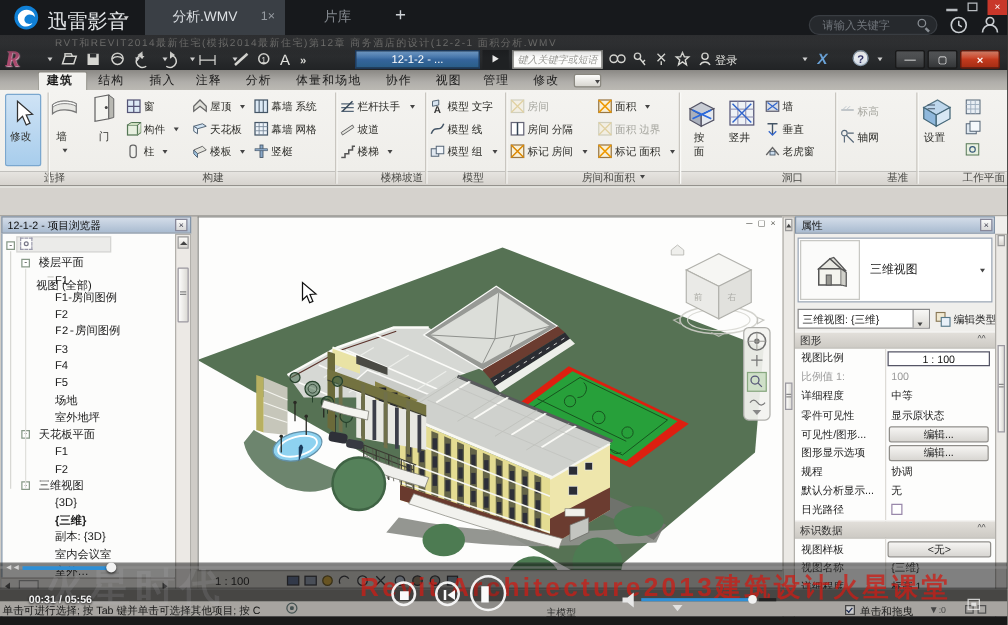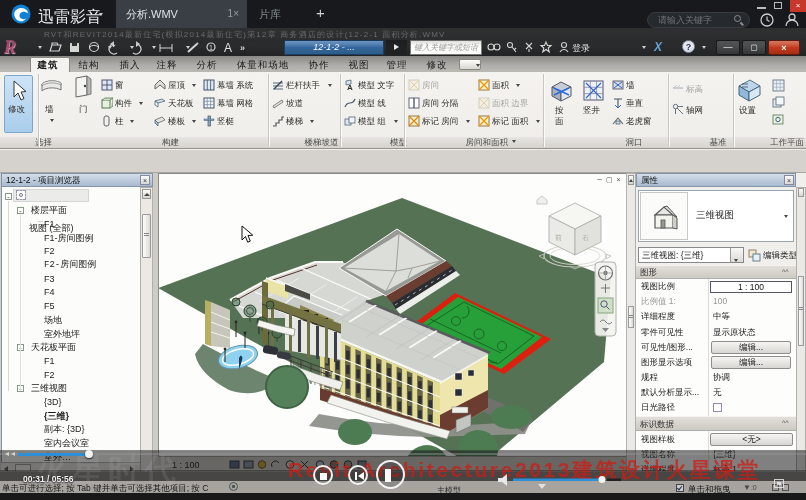--- a/index.html
+++ b/index.html
@@ -48,21 +48,21 @@
   <text x="192" y="11" font-size="9" fill="#d6d6d2" font-weight="bold">»</text>
   <g fill="#cfcfcb">
     <path d="M62,6 l2.5,3 2.5,-3 z" transform="translate(14,0) scale(0.8)"></path>
   </g>
 </svg>
 <div class="abs dar lt" style="left:106px;top:46px;"></div>
 <div class="abs dar lt" style="left:128px;top:46px;"></div>
 <div class="abs dar lt" style="left:150px;top:46px;"></div>
 <div class="abs dar lt" style="left:184px;top:46px;"></div>
 
-<div class="abs" style="left:284px;top:40px;width:100px;height:15px;background:linear-gradient(#7aa8d8,#35659c 50%,#2a5e88);border:1px solid #1d3d63;color:#fff;font-size:9px;line-height:13px;text-align:center;font-style:italic;">12-1-2 - ...</div>
+<div class="abs" style="left:284px;top:40px;width:100px;height:15px;background:linear-gradient(#7aa8d8,#35659c 50%,#2a5e88);border:1px solid #1d3d63;color:#fff;font-size:9px;line-height:13px;text-align:center;">12-1-2 - ...</div>
 <div class="abs" style="left:386px;top:40px;width:21px;height:15px;background:#1f2123;">
       <div style="margin:4px 0 0 8px;width:0;height:0;border-top:3.5px solid transparent;border-bottom:3.5px solid transparent;border-left:5px solid #e8e8e8;"></div>
     </div>
 <div class="abs" style="left:410px;top:40px;width:72px;height:15px;background:#fcfcfb;border:1px solid #7a7a76;color:#9a9a96;font-size:8px;font-style:italic;line-height:13px;padding-left:3px;white-space:nowrap;overflow:hidden;">键入关键字或短语</div>
 
 <svg class="abs" style="left:486px;top:40px;" width="120" height="15" viewBox="0 0 120 15">
   <g stroke="#d8d8d4" fill="none" stroke-width="1.1">
     <circle cx="5" cy="7" r="3"></circle>
         <circle cx="11" cy="7" r="3"></circle>
     <circle cx="24" cy="5" r="2.5"></circle>
@@ -198,21 +198,21 @@
   <svg class="abs" style="left:344px;top:97px;" width="12" height="12" viewBox="0 0 12 12">
         <path d="M1,10 C4,2 8,10 11,2" fill="none" stroke="#456" stroke-width="1.2"></path>
       </svg>
   <div class="rtxt" style="left:358px;top:98px;">模型 线</div>
   <svg class="abs" style="left:344px;top:115px;" width="12" height="12" viewBox="0 0 12 12">
         <rect x="1" y="4" width="6" height="6" fill="#e0e8f0" stroke="#567" stroke-width="0.8"></rect>
         <rect x="5" y="2" width="6" height="6" fill="#f0f4f8" stroke="#567" stroke-width="0.8"></rect>
       </svg>
   <div class="rtxt" style="left:358px;top:116px;">模型 组</div>
       <div class="abs dar" style="left:392px;top:120px;"></div>
-  <div class="plabel" style="left:344px;width:74px;">模型</div>
+  <div class="plabel" style="left:324px;width:74px;">模型</div>
   <div class="psep" style="left:404px;"></div>
 
   <svg class="abs" style="left:408px;top:79px;" width="12" height="12" viewBox="0 0 12 12" opacity="0.45">
         <rect x="1" y="1" width="10" height="10" fill="#f4ecd8" stroke="#aa8" stroke-width="1"></rect>
         <path d="M1,1 L11,11 M11,1 L1,11" stroke="#ca4" stroke-width="1"></path>
       </svg>
   <div class="rtxt gray" style="left:422px;top:80px;">房间</div>
   <svg class="abs" style="left:408px;top:97px;" width="12" height="12" viewBox="0 0 12 12">
         <rect x="1" y="1" width="10" height="10" fill="#fff" stroke="#667" stroke-width="1"></rect>
         <path d="M6,1 V11" stroke="#345" stroke-width="1.2"></path>
@@ -737,21 +737,21 @@
 <div class="abs" style="left:774px;top:479px;width:10px;height:9px;border:1.5px solid rgba(240,240,240,0.8);"></div>
     <div class="abs" style="left:777px;top:482px;width:4px;height:3px;background:rgba(240,240,240,0.8);"></div>
 
 <div class="abs" style="left:0;top:0;width:806px;height:28px;background:#17191c;">
   <svg class="abs" style="left:10px;top:3px;" width="22" height="22" viewBox="0 0 22 22">
     <circle cx="11" cy="11" r="9.5" fill="#1080d6"></circle>
     <path d="M4.5,9 C7,4.5 13,3.5 16.5,7 C17.5,8 18,9.5 17.8,10.5 C16,8.5 13,8 11,9.5 C9.2,11 9,13.5 10.5,15 C12,16.5 14.5,16.5 16,15.2 C14.5,18.5 9.5,19.5 6.5,16.5 C4.5,14.5 3.8,11.5 4.5,9 Z" fill="#fff"></path>
   </svg>
   <div class="abs" style="left:38px;top:7px;color:#e6e8ea;font-size:16px;">迅雷影音</div>
   <div class="abs dar lt" style="left:97px;top:13px;"></div>
-  <div class="abs" style="left:116px;top:0;width:131px;height:28px;background:#3a3f45;color:#dde1e5;font-size:11px;line-height:28px;padding-left:10px;">分析.WMV<span style="position:absolute;right:8px;color:#979ca2;font-size:10px;">1×</span></div>
+  <div class="abs" style="left:116px;top:0;width:112px;height:28px;background:#3a3f45;color:#dde1e5;font-size:11px;line-height:28px;padding-left:22px;">分析.WMV<span style="position:absolute;right:8px;color:#979ca2;font-size:10px;">1×</span></div>
   <div class="abs" style="left:230px;top:0;width:80px;height:28px;color:#878c92;font-size:11px;line-height:28px;text-align:center;">片库</div>
   <div class="abs" style="left:316px;top:4px;color:#cdd1d5;font-size:15px;">+</div>
   <div class="abs" style="left:647px;top:12px;width:103px;height:16px;background:#26292d;border:1px solid #393d42;border-radius:8px;color:#70757b;font-size:9px;line-height:14px;padding-left:10px;">请输入关键字<span style="position:absolute;right:8px;top:2px;width:7px;height:7px;border:1.5px solid #8a8f95;border-radius:50%;"></span><span style="position:absolute;right:5px;top:10px;width:4px;height:1.5px;background:#8a8f95;transform:rotate(45deg);"></span></div>
   <svg class="abs" style="left:760px;top:12px;" width="42" height="16" viewBox="0 0 42 16">
     <circle cx="7" cy="8" r="6" fill="none" stroke="#c9cdd1" stroke-width="1.3"></circle>
     <path d="M7,4.5 v3.5 l2.5,1.5" stroke="#c9cdd1" stroke-width="1.2" fill="none"></path>
     <circle cx="32" cy="5" r="3" fill="none" stroke="#c9cdd1" stroke-width="1.3"></circle>
     <path d="M26,14 a6,6 0 0 1 12,0" fill="none" stroke="#c9cdd1" stroke-width="1.3"></path>
   </svg>
   <div class="abs" style="left:757px;top:2px;width:9px;height:7px;border-bottom:2px solid #b8bcc0;"></div>

